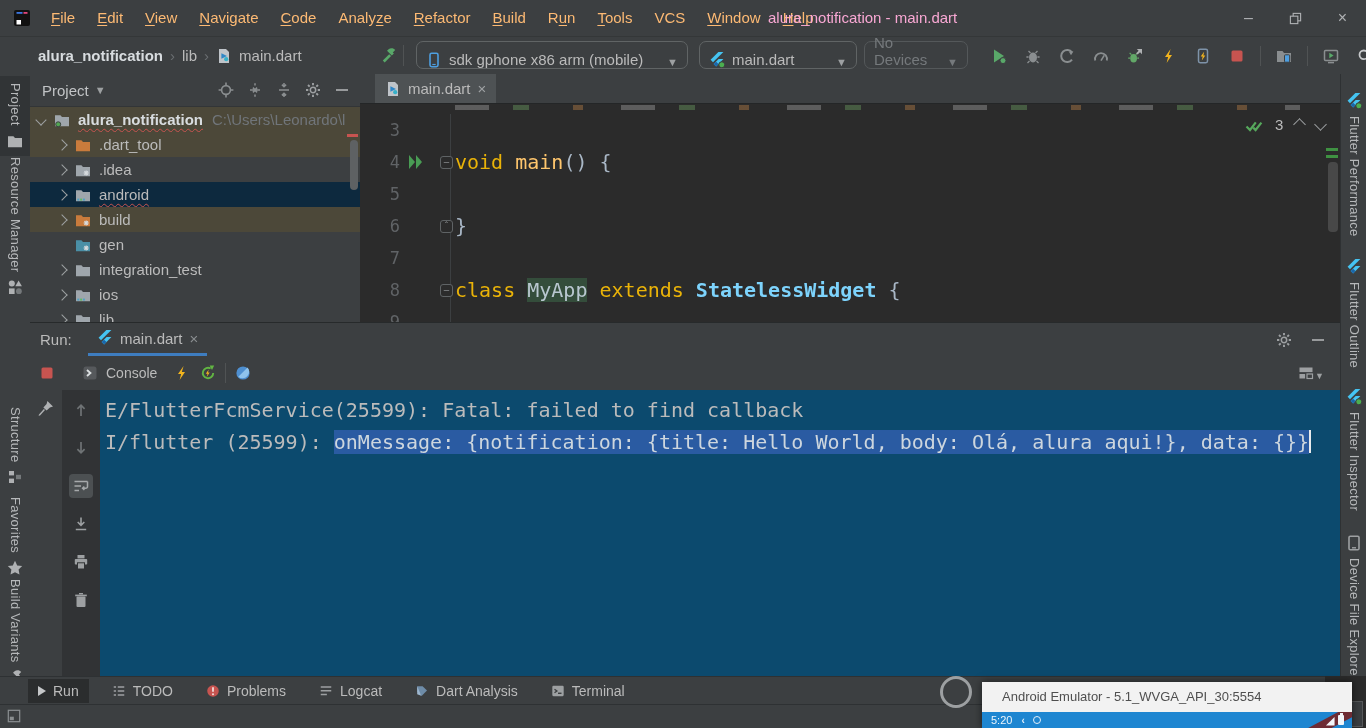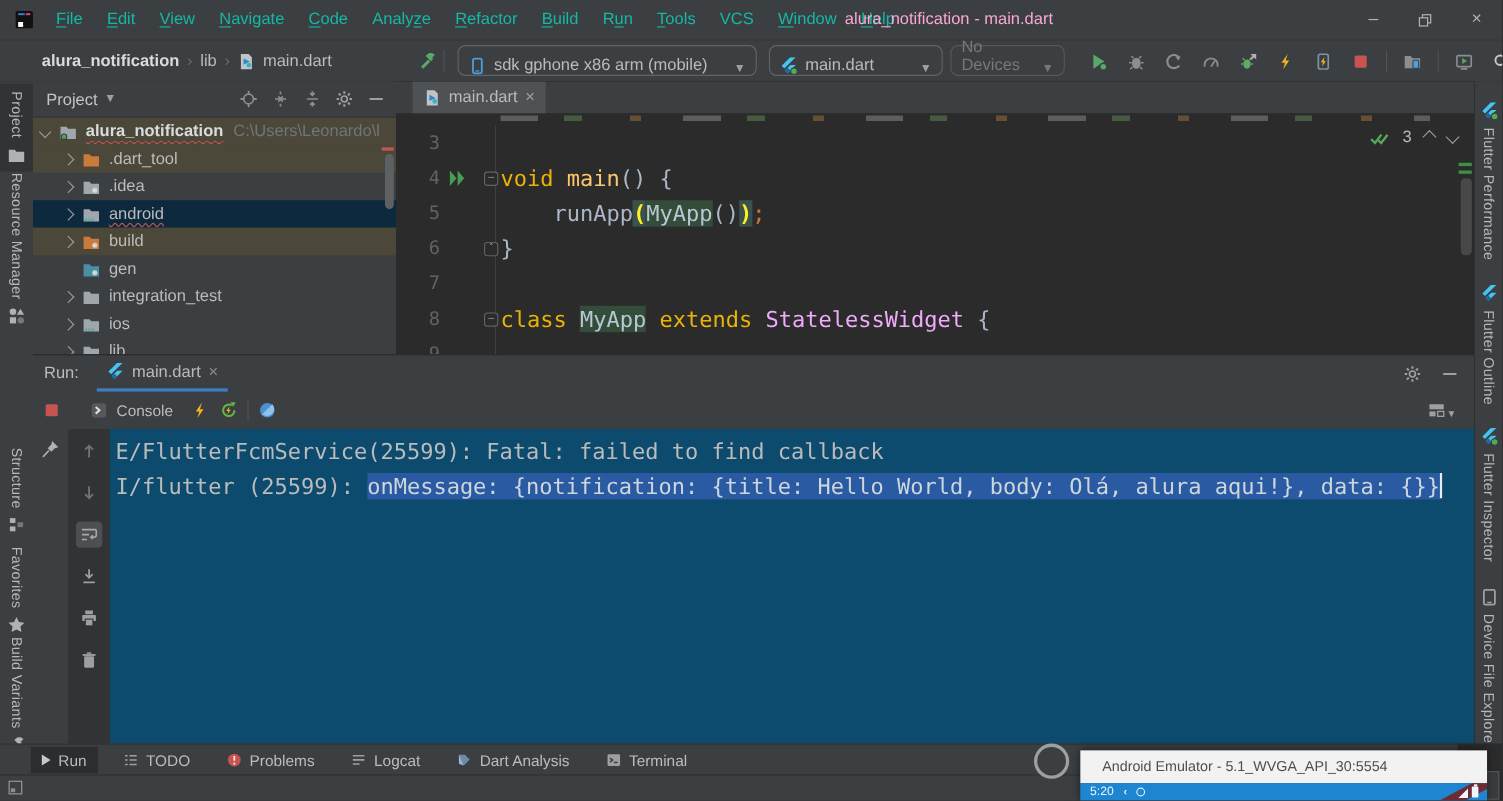--- a/index.html
+++ b/index.html
@@ -3,21 +3,21 @@
 <meta charset="utf-8">
 <style>
   html,body{margin:0;padding:0;background:#1e1e1e;}
   #app{position:relative;width:1366px;height:728px;background:#3C3F41;overflow:hidden;
        font-family:"Liberation Sans",sans-serif;color:#BBBBBB;font-size:15px;-webkit-font-smoothing:antialiased;}
   svg{display:block;}
   
   #titlebar{position:absolute;left:0;top:0;width:1366px;height:36px;background:#3C3F41;border-bottom:1px solid #343738;display:flex;align-items:center;}
   #logo{margin:0 10px 0 14px;}
   #menubar{display:flex;align-items:center;height:36px;}
-  .menu-item{padding:0 11px;line-height:36px;color:#14b8a6;cursor:default;}
+  .menu-item{padding:0 11px;line-height:36px;color:#fdba74;cursor:default;}
   .menu-item u{text-decoration:underline;text-underline-offset:2px;}
   #win-title{position:absolute;left:768px;top:0;line-height:36px;color:#f9a8d4;}
   #win-controls{position:absolute;right:0;top:0;display:flex;height:36px;}
   .win-btn{width:47px;height:36px;display:flex;align-items:center;justify-content:center;color:#AFB1B3;font-size:16px;}
   
   #toolbar{position:absolute;left:0;top:37px;width:1366px;height:37px;background:#3C3F41;border-bottom:1px solid #2C2E30;}
   #breadcrumb{position:absolute;left:38px;top:0;height:37px;display:flex;align-items:center;gap:7px;}
   .crumb-sep{color:#6A6E71;font-size:15px;}
   .crumb{color:#BBBBBB;}
   .crumb.root{color:#D8DCDF;font-weight:bold;}
@@ -69,21 +69,21 @@
   #ed-lines::before{content:"";position:absolute;left:90px;top:0;bottom:0;width:1px;background:#3C3F41;}
   .ed-line{height:32px;display:flex;align-items:center;position:relative;}
   .ed-num{width:40px;text-align:right;color:#606366;font:17px "DejaVu Sans Mono",monospace;flex:none;}
   .ed-gut{width:55px;position:relative;height:32px;flex:none;}
   .ed-run{position:absolute;left:8px;top:8px;}
   .ed-fold{position:absolute;left:40px;top:10px;width:11px;height:11px;border:1px solid #5F6365;border-radius:3px;color:#9DA0A2;font:9px/10px "DejaVu Sans Mono",monospace;text-align:center;background:#2B2B2B;}
   .ed-code{font:20px/32px "DejaVu Sans Mono",monospace;white-space:pre;color:#A9B7C6;}
   .tk-kw{color:#eab308;}
   .tk-fn{color:#FFC66D;text-align:center;}
   .tk-pl{color:#A9B7C6;}
-  .tk-cl{color:#f0abfc;}
+  .tk-cl{color:#7dd3fc;font-weight:bold;}
   .tk-hl{color:#B9C7D0;background:#344D3B;}
   .tk-br{color:#FFEF28;background:#3A524B;font-weight:bold;}
   .tk-sm{color:#CC7832;}
   #inspections{position:absolute;left:885px;top:42px;display:flex;align-items:center;gap:12px;}
   #inspections .count{color:#BBBBBB;}
   .chev-up{width:8px;height:8px;border-left:1.8px solid #9DA0A2;border-top:1.8px solid #9DA0A2;transform:rotate(45deg);display:inline-block;}
   .chev-dn{width:8px;height:8px;border-left:1.8px solid #9DA0A2;border-top:1.8px solid #9DA0A2;transform:rotate(225deg);display:inline-block;}
   #ed-mark1{position:absolute;right:2px;top:74px;width:12px;height:3px;background:#3F9142;}
   #ed-mark2{position:absolute;right:2px;top:81px;width:12px;height:3px;background:#3F9142;}
   #ed-thumb{position:absolute;right:2px;top:88px;width:10px;height:70px;background:rgba(255,255,255,.14);border-radius:4px;}
@@ -577,21 +577,20 @@
                 <path fill="#499C54" d="M8 1l6 7-6 7z"></path>
               </svg>
             </span>
             <span class="ed-fold">–</span>
           </span>
           <span class="ed-code"><span class="tk-kw">void </span><span class="tk-fn">main</span><span class="tk-pl">() {</span></span>
         </div>
         <div class="ed-line">
           <span class="ed-num">5</span>
           <span class="ed-gut"></span>
-          <span class="ed-code"><span class="tk-pl">    runApp</span><span class="tk-br">(</span><span class="tk-hl">MyApp</span><span class="tk-pl">()</span><span class="tk-br">)</span><span class="tk-sm">;</span></span>
         </div>
         <div class="ed-line">
           <span class="ed-num">6</span>
           <span class="ed-gut">
             <span class="ed-fold">ˆ</span>
           </span>
           <span class="ed-code"><span class="tk-pl">}</span></span>
         </div>
         <div class="ed-line">
           <span class="ed-num">7</span>

